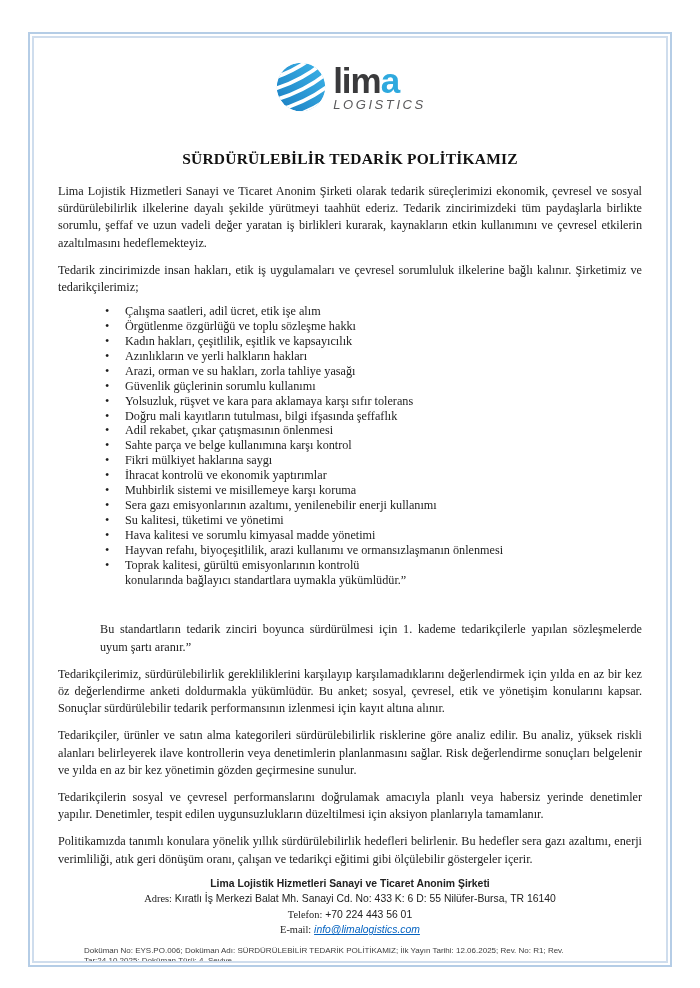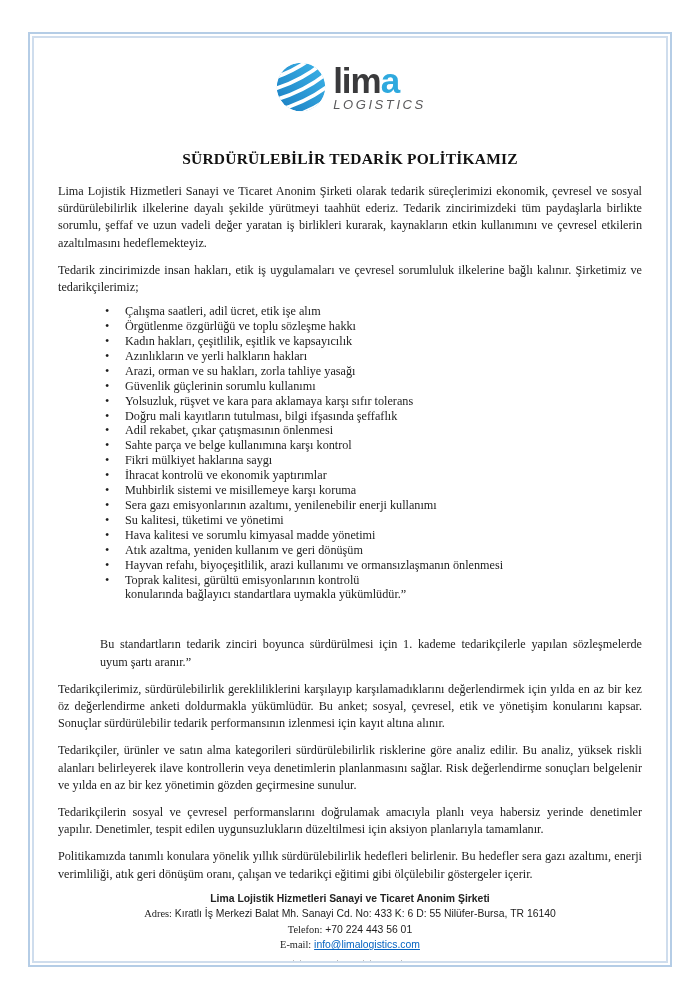--- a/index.html
+++ b/index.html
@@ -46,21 +46,21 @@
   .list-continuation {
     margin-left:67px; font-size:12.2px; line-height:14.9px;
   }
   .quote-p {
     margin-top:34px; margin-left:42px; font-size:12.2px; line-height:17.2px;
     text-align:justify;
   }
   .footer { margin-top:8px; text-align:center; font-family:"Liberation Sans", sans-serif; font-size:10.4px; line-height:15.4px; color:#222; }
   .footer .company { font-weight:bold; }
   .footer .label { font-family:"Liberation Serif", serif; font-weight:normal; }
-  .footer a.email-link { color:#0563c1; text-decoration:underline; font-family:"Liberation Sans", sans-serif; }
+  .footer a.email-link { color:#0563c1; text-decoration:underline; font-family:"Liberation Sans", sans-serif;font-style:italic; }
   .docinfo {
     margin-top:8px; padding:0 26px; font-family:"Liberation Sans", sans-serif;
     font-size:8px; line-height:10.5px; color:#3d3d3d; text-align:left;
   }
 </style>
 </head>
 <body>
 
 <div class="frame">
   <div class="frame-inner">
@@ -108,21 +108,20 @@
         <li>Yolsuzluk, rüşvet ve kara para aklamaya karşı sıfır tolerans</li>
         <li>Doğru mali kayıtların tutulması, bilgi ifşasında şeffaflık</li>
         <li>Adil rekabet, çıkar çatışmasının önlenmesi</li>
         <li>Sahte parça ve belge kullanımına karşı kontrol</li>
         <li>Fikri mülkiyet haklarına saygı</li>
         <li>İhracat kontrolü ve ekonomik yaptırımlar</li>
         <li>Muhbirlik sistemi ve misillemeye karşı koruma</li>
         <li>Sera gazı emisyonlarının azaltımı, yenilenebilir enerji kullanımı</li>
         <li>Su kalitesi, tüketimi ve yönetimi</li>
         <li>Hava kalitesi ve sorumlu kimyasal madde yönetimi</li>
-        <li>Atık azaltma, yeniden kullanım ve geri dönüşüm</li>
         <li>Hayvan refahı, biyoçeşitlilik, arazi kullanımı ve ormansızlaşmanın önlenmesi</li>
         <li>Toprak kalitesi, gürültü emisyonlarının kontrolü</li>
       </ul>
     <div class="list-continuation">konularında bağlayıcı standartlara uymakla yükümlüdür.”</div>
 
     <p class="quote-p">Bu standartların tedarik zinciri boyunca sürdürülmesi için 1. kademe tedarikçilerle yapılan sözleşmelerde uyum şartı aranır.”</p>
 
     <div>
         <p class="body-p">Tedarikçilerimiz, sürdürülebilirlik gerekliliklerini karşılayıp karşılamadıklarını değerlendirmek için yılda en az bir kez öz değerlendirme anketi doldurmakla yükümlüdür. Bu anket; sosyal, çevresel, etik ve yönetişim konularını kapsar. Sonuçlar sürdürülebilir tedarik performansının izlenmesi için kayıt altına alınır.</p>
         <p class="body-p">Tedarikçiler, ürünler ve satın alma kategorileri sürdürülebilirlik risklerine göre analiz edilir. Bu analiz, yüksek riskli alanları belirleyerek ilave kontrollerin veya denetimlerin planlanmasını sağlar. Risk değerlendirme sonuçları belgelenir ve yılda en az bir kez yönetimin gözden geçirmesine sunulur.</p>

